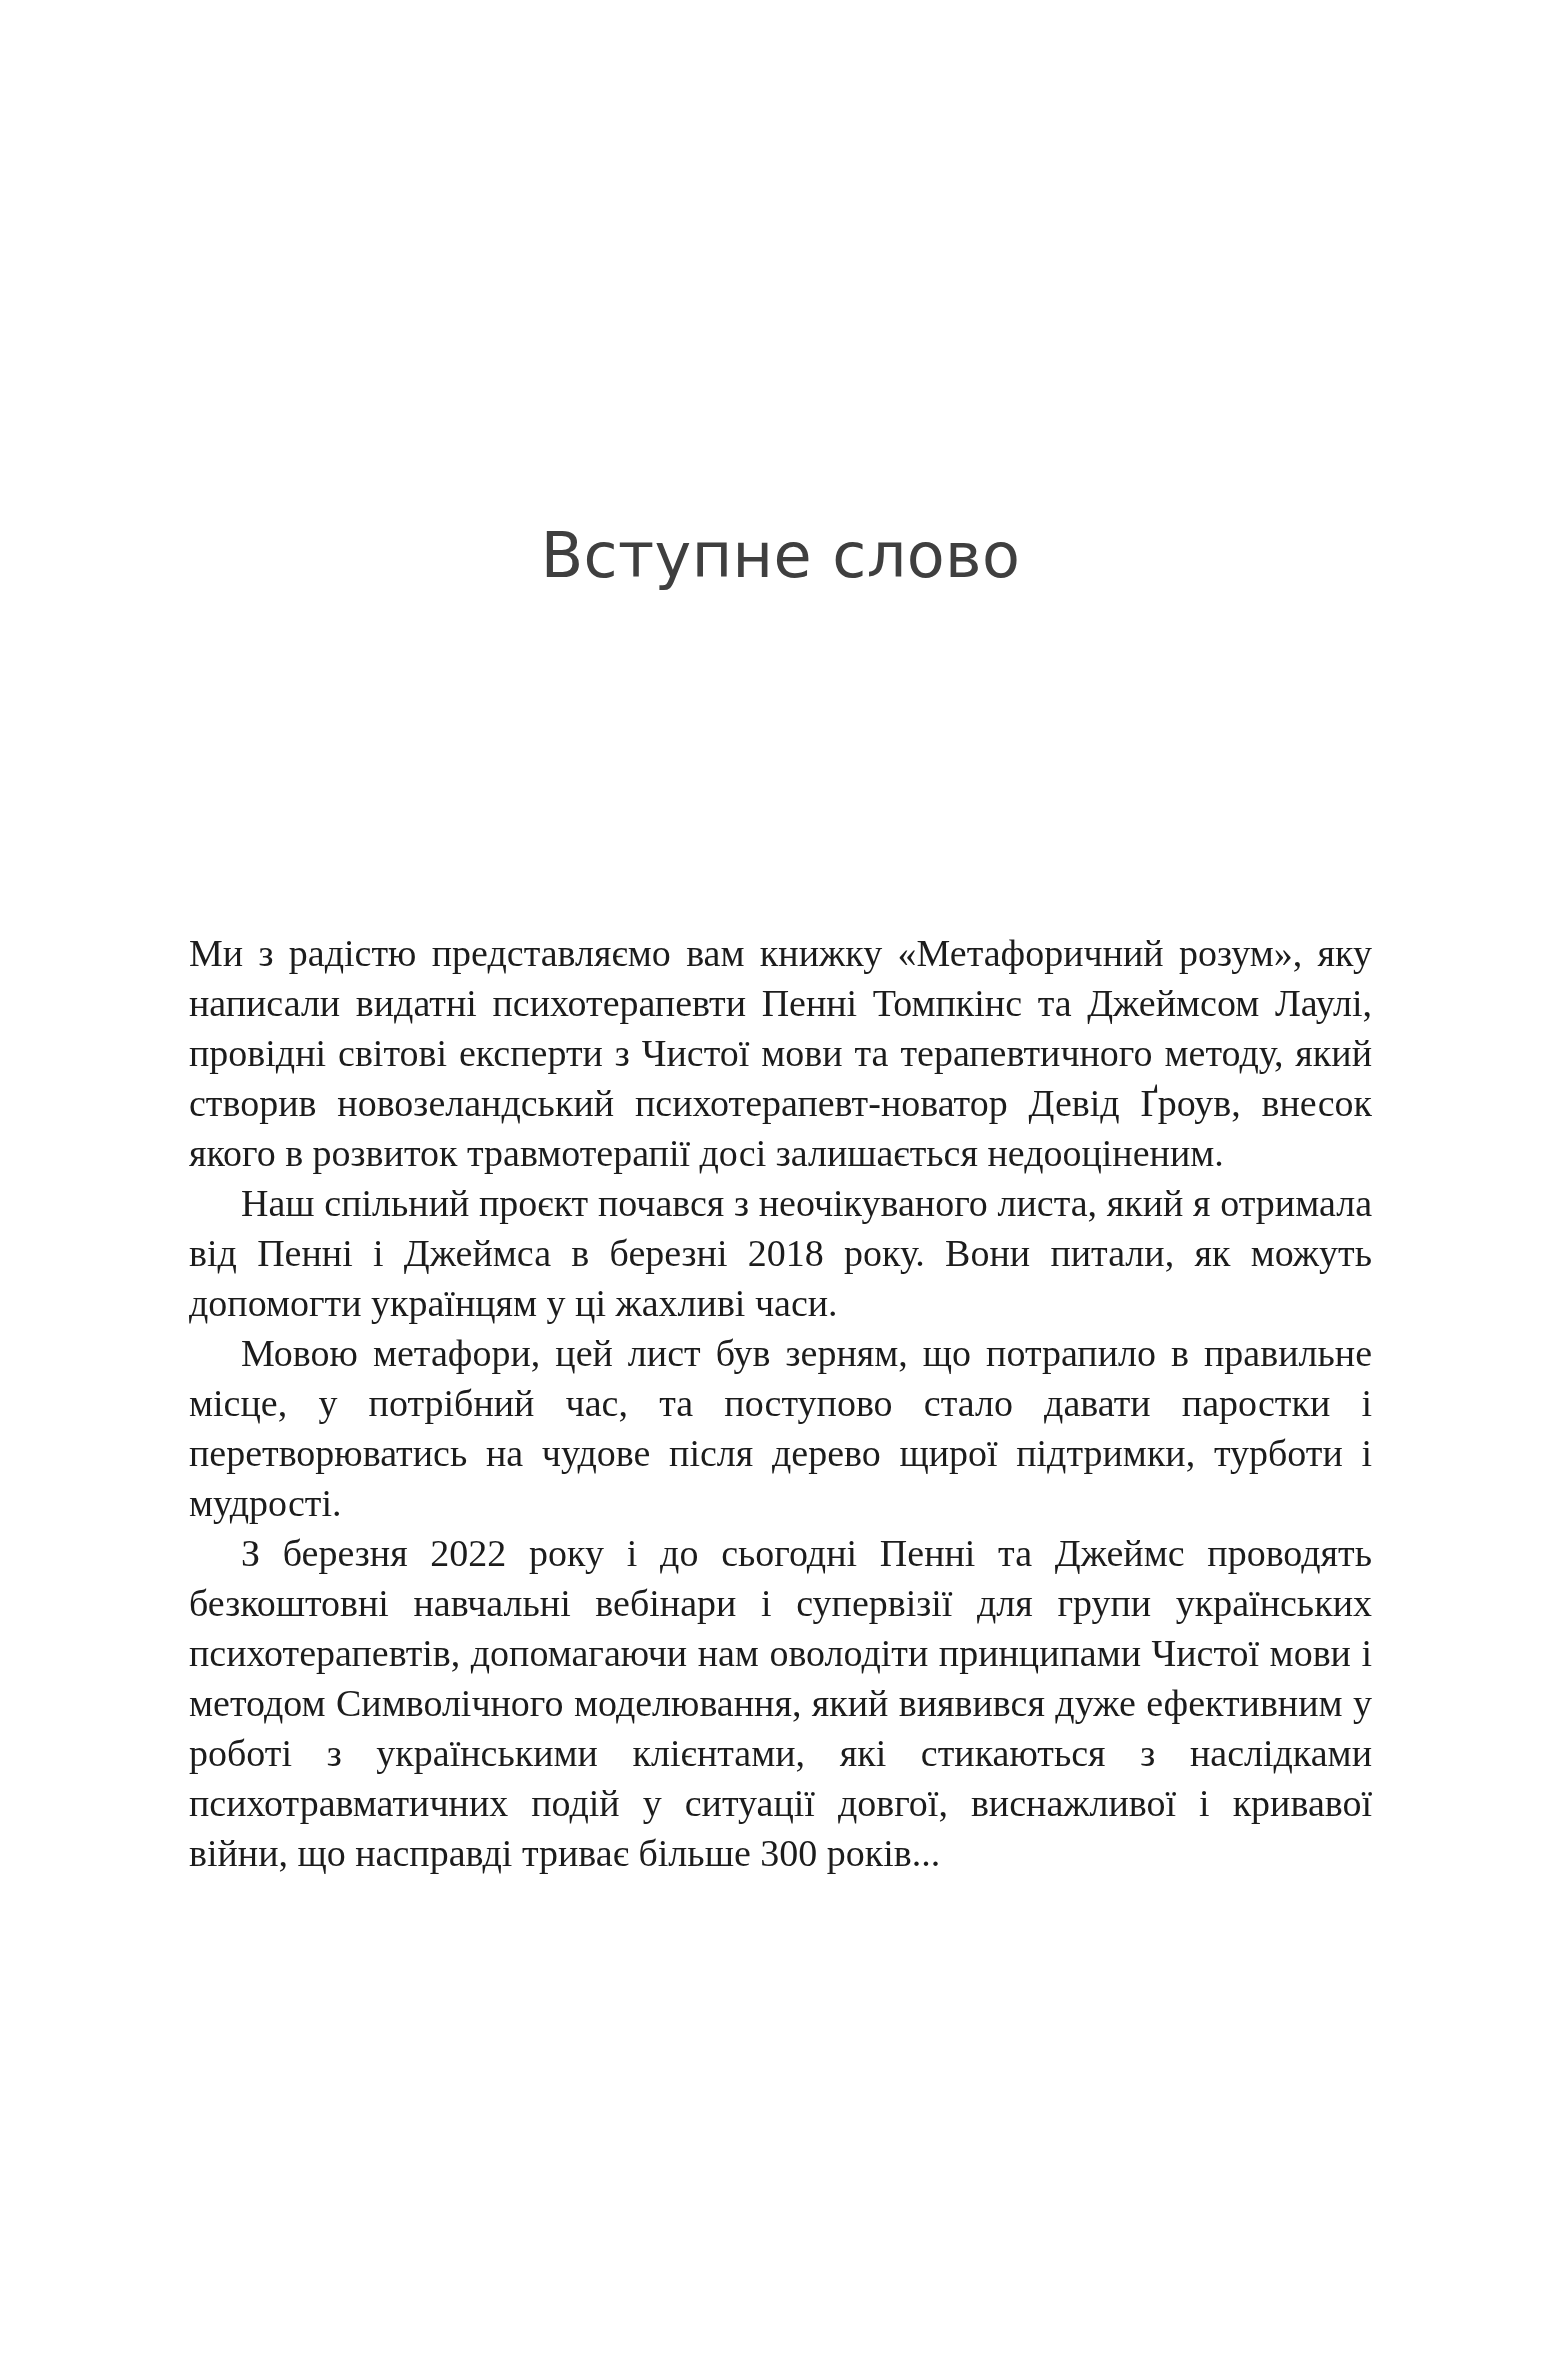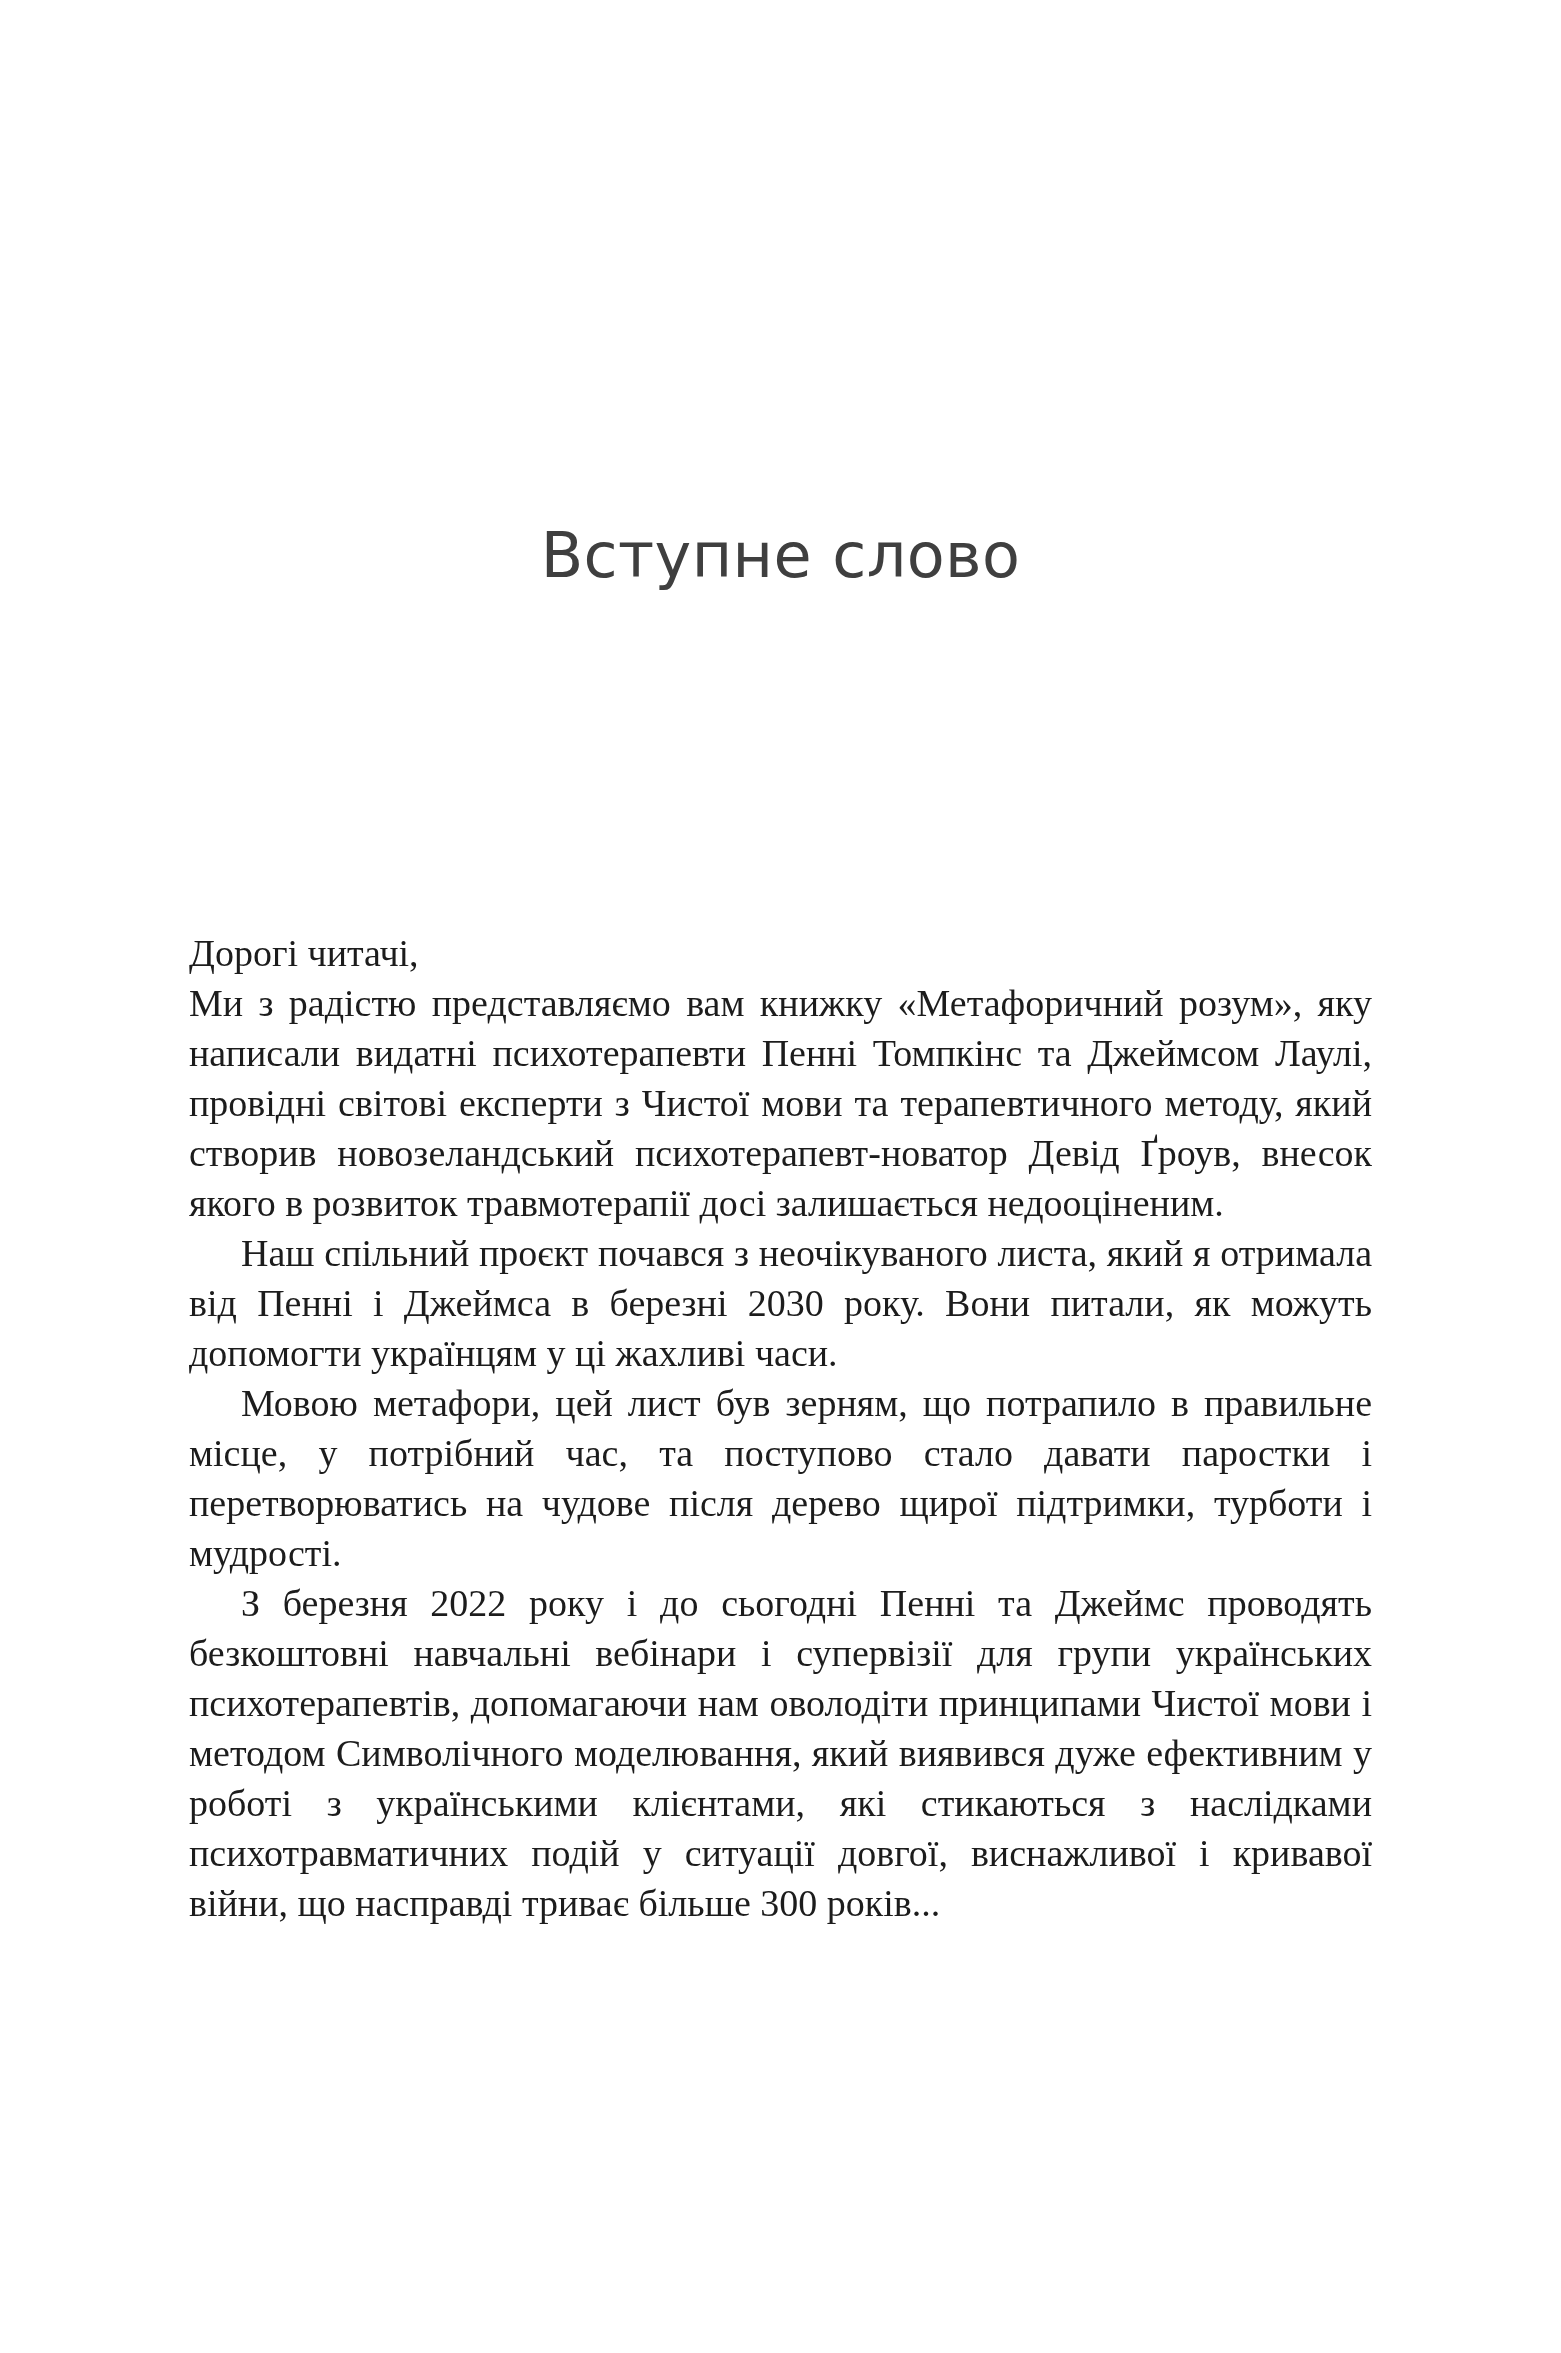--- a/index.html
+++ b/index.html
@@ -51,21 +51,20 @@
   }
 </style>
 </head>
 <body>
 
 <div class="page">
 
   <h1 class="chapter-title">Вступне слово</h1>
 
   <div class="body-text">
-    <p>Дорогі читачі,</p>
     <p>Ми з радістю представляємо вам книжку «Метафоричний розум», яку написали видатні психотерапевти Пенні Томпкінс та Джеймсом Лаулі, провідні світові експерти з Чистої мови та терапевтичного методу, який створив новозеландський психотерапевт-новатор Девід Ґроув, внесок якого в розвиток травмотерапії досі залишається недооціненим.</p>
-    <p class="indent">Наш спільний проєкт почався з неочікуваного листа, який я отримала від Пенні і Джеймса в березні 2030 року. Вони питали, як можуть допомогти українцям у ці жахливі часи.</p>
+    <p class="indent">Наш спільний проєкт почався з неочікуваного листа, який я отримала від Пенні і Джеймса в березні 2018 року. Вони питали, як можуть допомогти українцям у ці жахливі часи.</p>
     <p class="indent">Мовою метафори, цей лист був зерням, що потрапило в правильне місце, у потрібний час, та поступово стало давати паростки і перетворюватись на чудове після дерево щирої підтримки, турботи і мудрості.</p>
     <p class="indent">З березня 2022 року і до сьогодні Пенні та Джеймс проводять безкоштовні навчальні вебінари і супервізії для групи українських психотерапевтів, допомагаючи нам оволодіти принципами Чистої мови і методом Символічного моделювання, який виявився дуже ефективним у роботі з українськими клієнтами, які стикаються з наслідками психотравматичних подій у ситуації довгої, виснажливої і кривавої війни, що насправді триває більше 300 років...</p>
   </div>
 
 </div>
 
 
 </body></html>

